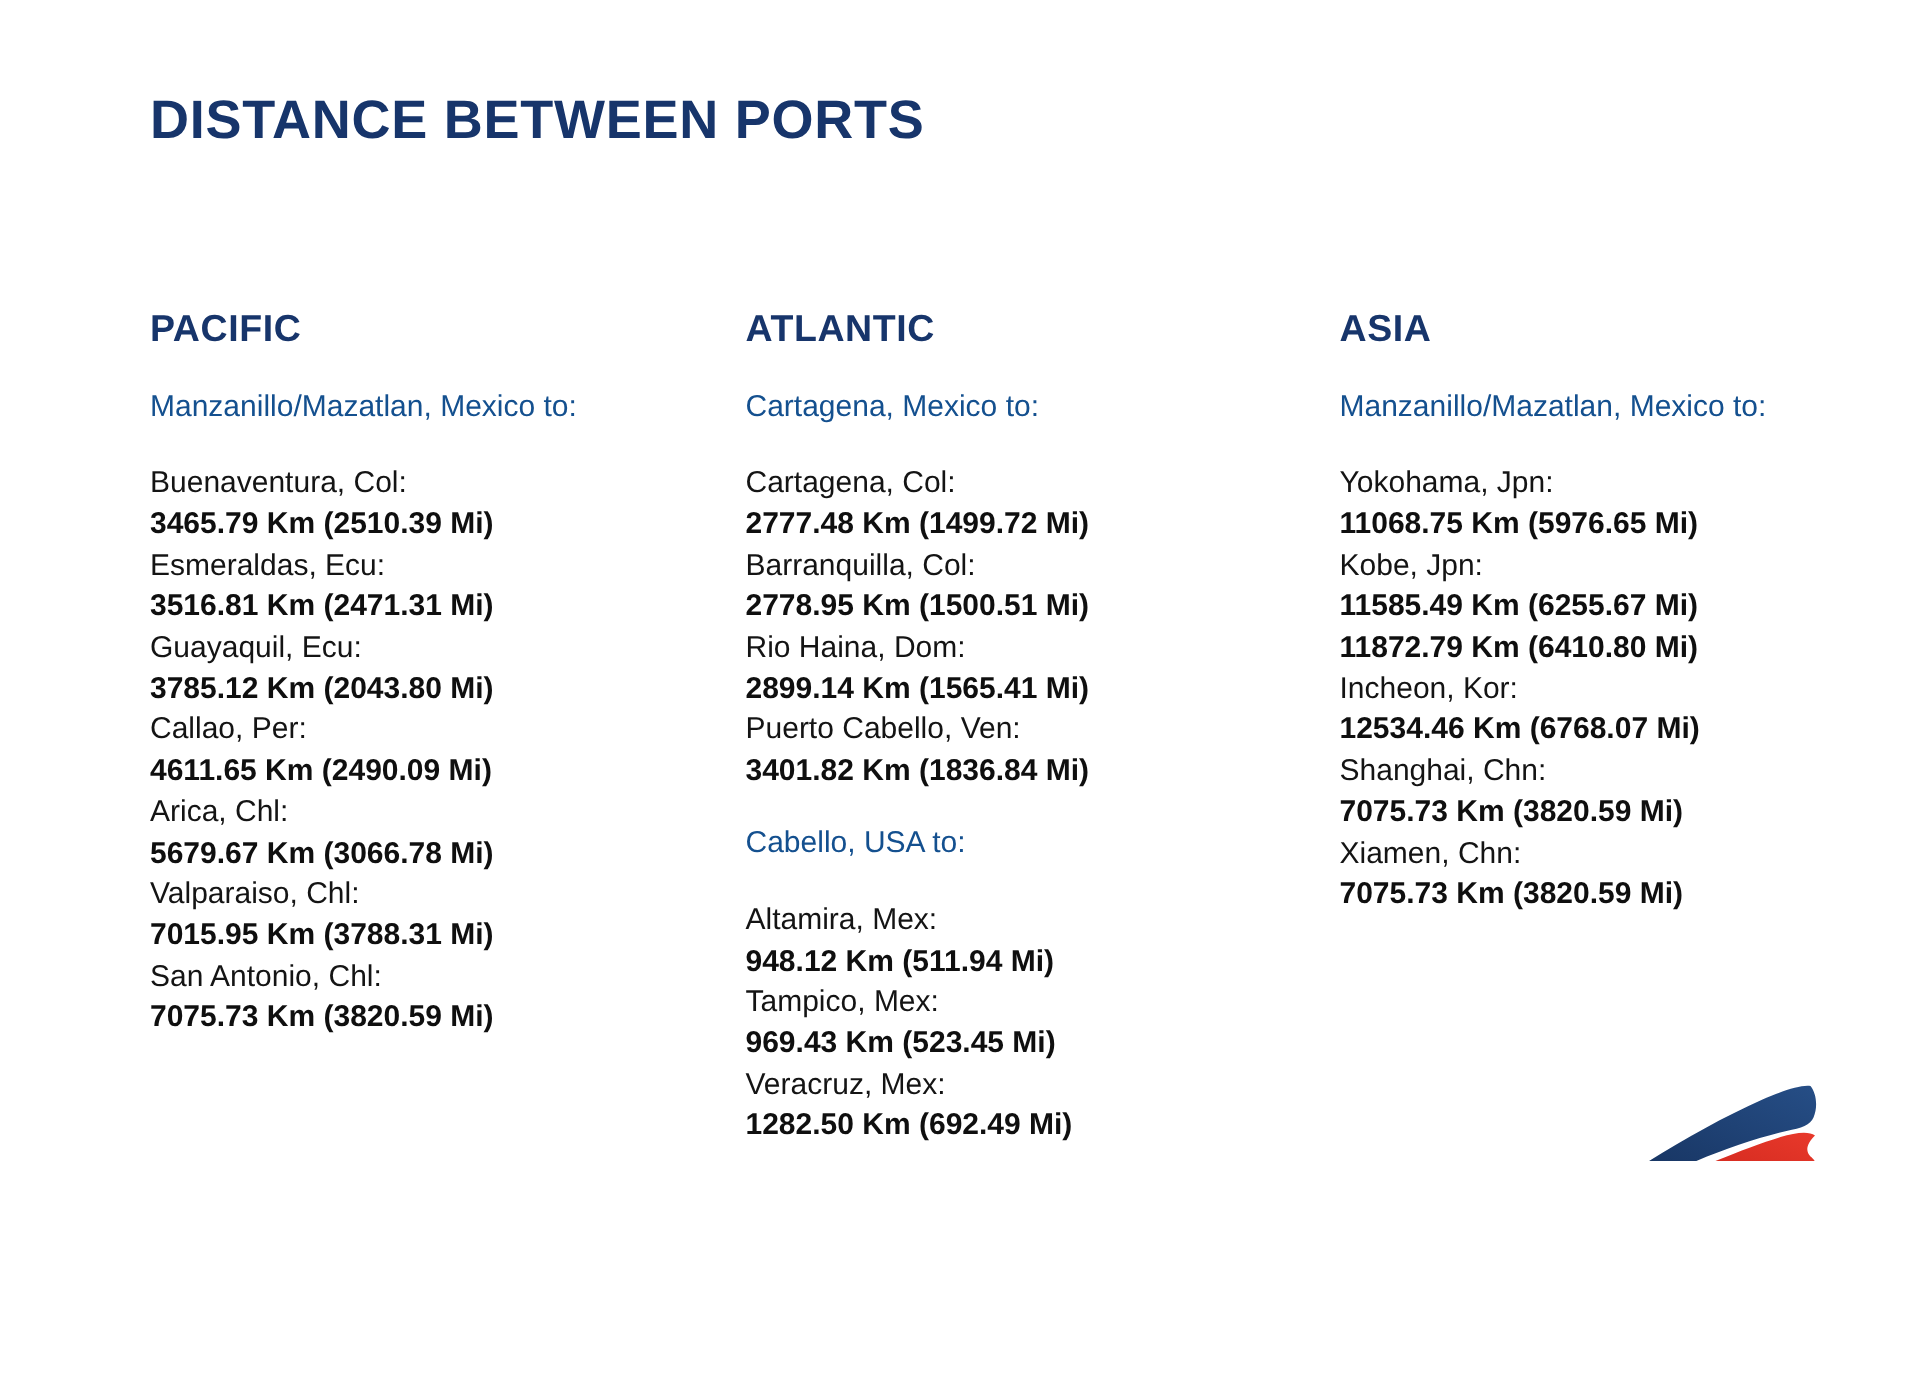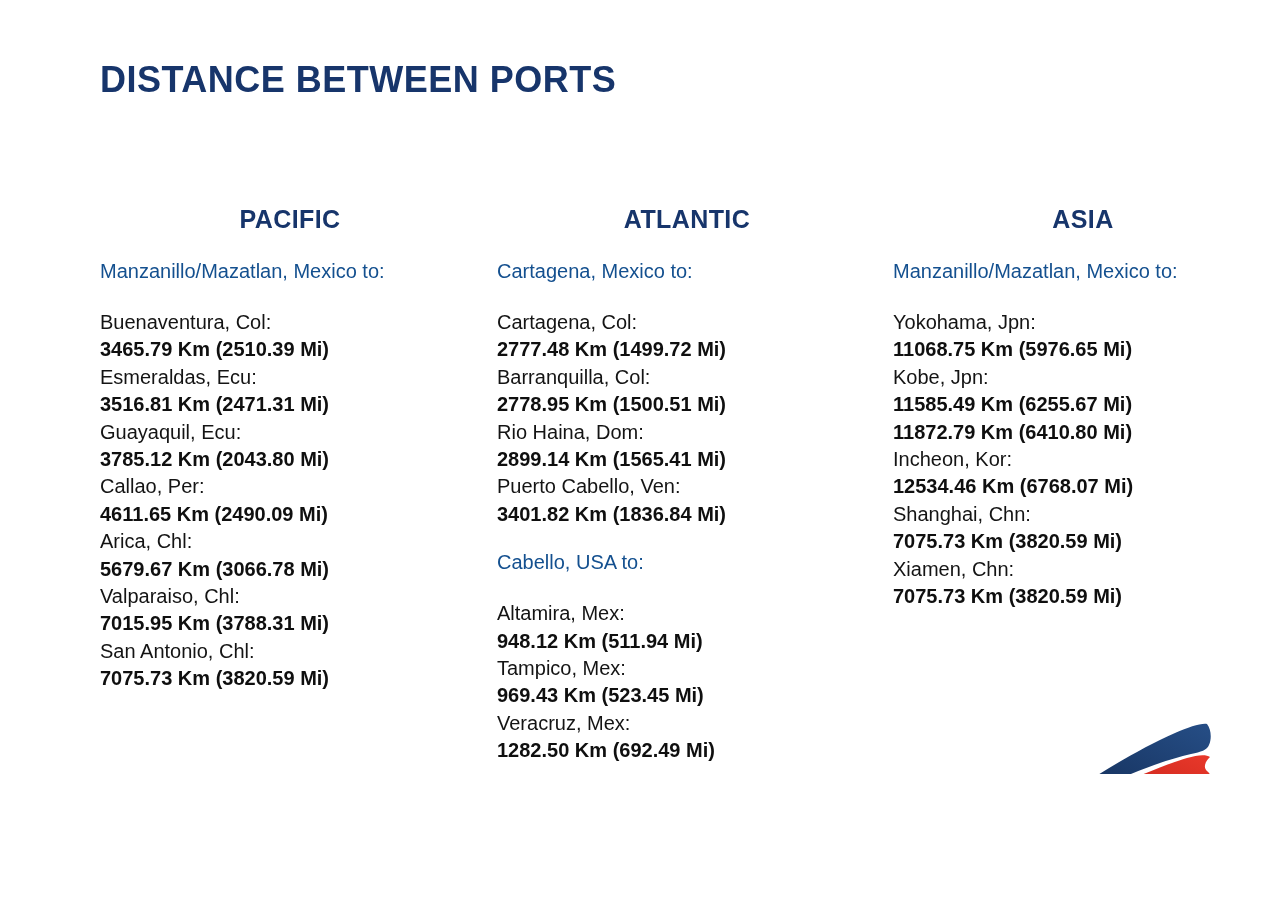--- a/index.html
+++ b/index.html
@@ -29,21 +29,20 @@
   }
   .col-pacific  { left: 100px; }
   .col-atlantic { left: 497px; }
   .col-asia     { left: 893px; }
   .col-header {
     font-size: 25px;
     line-height: 26px;
     font-weight: 700;
     letter-spacing: 0.4px;
     color: #17356b;
-    text-align: center;
   }
   .origin {
     margin-top: 28px;
     font-size: 20px;
     line-height: 22px;
     font-weight: 400;
     color: #14508f;
   }
   .entries { margin-top: 27px; }
   .entries-2 { margin-top: 27px; }

